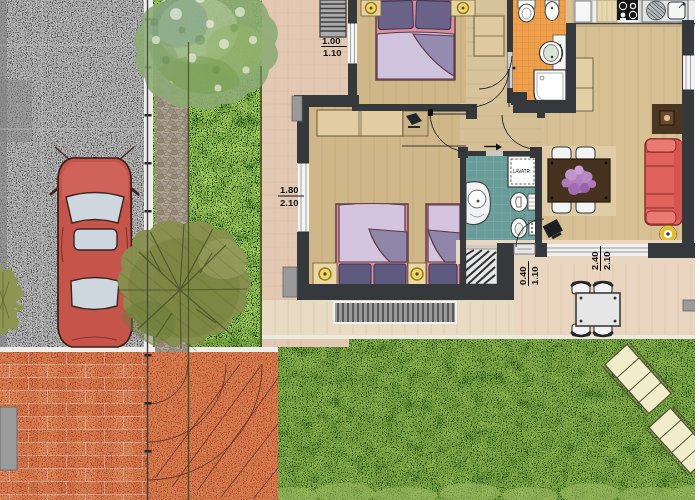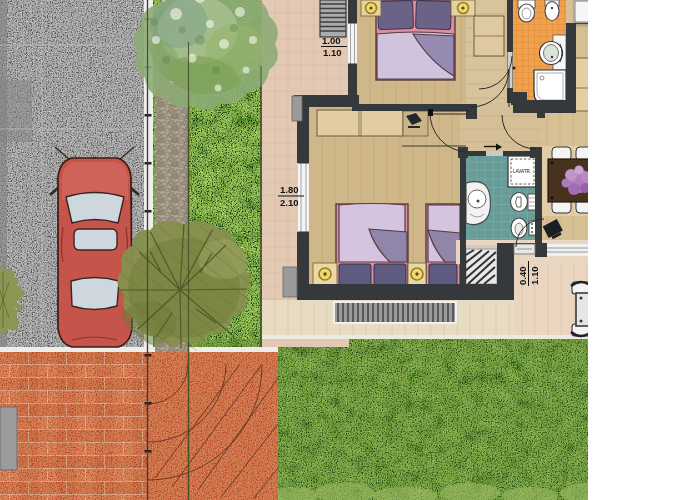--- a/index.html
+++ b/index.html
@@ -1,16 +1,16 @@
 <!DOCTYPE html>
 <html><head>
 <meta charset="utf-8">
 <style>
 html,body{margin:0;padding:0;background:#fff;font-family:"Liberation Sans",sans-serif;}
-#plan{width:588px;height:500px;position:relative;overflow:hidden;}
+#plan{width:695px;height:500px;position:relative;overflow:hidden;}
 </style>
 </head>
 <body>
 <div id="plan">
 <svg width="700" height="500" viewBox="0 0 700 500">
 <defs>
 <filter id="fineN" x="0" y="0" width="100%" height="100%">
   <feTurbulence type="fractalNoise" baseFrequency="0.8" numOctaves="2" seed="7"></feTurbulence>
   <feColorMatrix type="saturate" values="0"></feColorMatrix>
   <feComponentTransfer>

